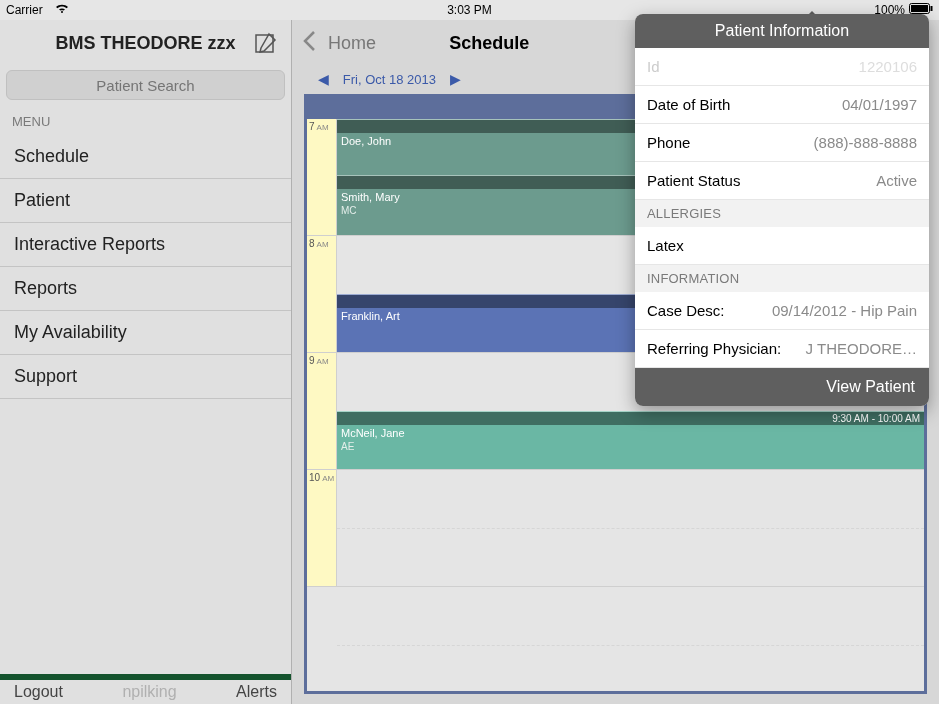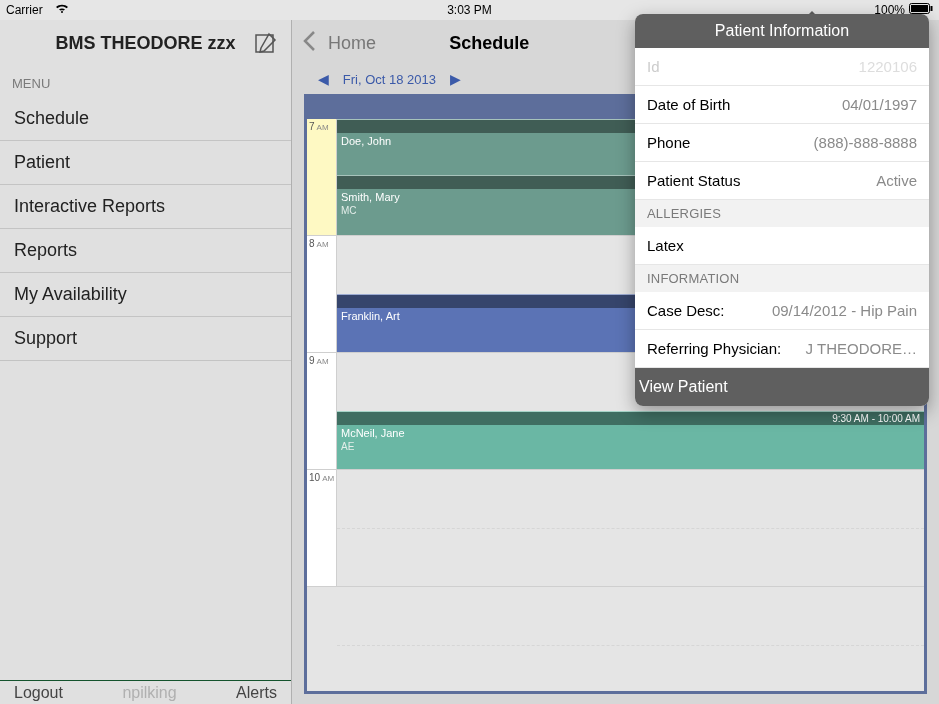--- a/index.html
+++ b/index.html
@@ -12,61 +12,61 @@
   .app { display: flex; height: calc(100% - 20px); }
   .sidebar { width: 292px; background: #e0e0e0; border-right: 1px solid #b0b0b0; display: flex; flex-direction: column; }
   .sb-header { height: 46px; display: flex; align-items: center; justify-content: center; position: relative; }
   .sb-title { font-size: 18px; font-weight: 600; color: #222; }
   .compose { position: absolute; right: 10px; top: 8px; width: 30px; height: 30px; display:flex; align-items:center; justify-content:center; }
   .search-wrap { padding: 4px 6px; }
   .search-input { width: 100%; height: 30px; border-radius: 6px; border: 1px solid #c0c0c0; background: #d0d0d0; color: #7a7a7a; font-size: 15px; text-align: center; }
   .menu-label { padding: 10px 12px 6px; font-size: 13px; color: #7a7a7a; }
   .menu-item { padding: 11px 14px; font-size: 18px; color: #222; border-bottom: 1px solid #c4c4c4; background: #e0e0e0; cursor: pointer; }
   .sidebar-spacer { flex: 1; }
-  .sb-footer { height: 24px; border-top: 1px solid #14532d; display: flex; align-items: center; padding: 0 14px; font-size: 16px; color: #444; }
+  .sb-footer { height: 30px; border-top: 6px solid #14532d; display: flex; align-items: center; padding: 0 14px; font-size: 16px; color: #444; }
   .sb-footer .npilking { flex: 1; text-align: center; color: #b0b0b0; }
   .main { flex: 1; display: flex; flex-direction: column; background: #d7d7d7; position: relative; }
   .main-header { height: 46px; display: flex; align-items: center; padding: 0 10px; }
   .back { display: flex; align-items: center; color: #777; font-size: 18px; gap: 12px; cursor: pointer; }
   .mh-title { flex: 1; text-align: center; font-size: 18px; font-weight: 600; margin-left: -100px; }
   .layers { margin-left: auto; margin-right: 10px; color: #888; }
   .patient-top { color: #777; font-size: 17px; }
   .date-nav { height: 26px; display: flex; align-items: center; padding: 0 20px; font-size: 13px; color: #3b5aa9; position: relative; }
   .date-arrow { cursor: pointer; color: #3b5aa9; font-size: 14px; padding: 0 6px; }
   .date-label { flex: 0 0 auto; margin: 0 8px; }
   .view-seg { position: absolute; right: 28px; top: -1px; display: flex; border: 1px solid #bdbdbd; border-radius: 4px; overflow: hidden; font-size: 12px; }
   .seg { padding: 3px 10px; background: #e9e9e9; color: #555; cursor: pointer; border-right: 1px solid #bdbdbd; }
   .seg:last-child { border-right: none; }
   .seg.active { background: #dcdcdc; }
   .calendar-frame { margin: 2px 12px 10px; border: 3px solid #5d6e9b; background: #e5e5e5; flex: 1; display: flex; flex-direction: column; overflow: hidden; }
   .day-header { background: #5d6e9b; color: #fff; font-size: 12px; text-align: right; padding: 4px 10px; }
   .cal-body { flex: 1; overflow: hidden; position: relative; }
   .hour-row { height: 117px; border-bottom: 1px solid #cfcfcf; position: relative; display: flex; }
-  .hour-label { width: 30px; border-right: 1px solid #cfcfcf; padding: 2px 2px; font-size: 10px; color: #555; background: #ffffff; }
+  .hour-label { width: 30px; border-right: 1px solid #cfcfcf; padding: 2px 2px; font-size: 10px; color: #555; background: #fef9c3; }
   .hour-label .sm { font-size: 8px; color: #888; margin-left: 2px; }
   .hour-label.dark { background: #fef9c3; }
   .hour-half { position: absolute; left: 30px; right: 0; top: 58px; height: 0; border-top: 1px dashed #d6d6d6; }
   .event { position: absolute; left: 30px; right: 0; color: #fff; font-size: 11px; padding: 2px 4px 2px 4px; border-top: 1px solid rgba(255,255,255,.4); }
   .ev-time-strip { background: rgba(0,0,0,.4); padding: 1px 4px; font-size: 10px; text-align: right; margin: -2px -4px 2px -4px; display:flex; }
   .ev-time-strip .t { margin-left: auto; }
   .ev7a { top: 0; height: 56px; background: #6c9b8e; }
   .ev730a { top: 56px; height: 60px; background: #6c9b8e; }
   .ev7sub { color: #e4eeea; font-size: 10px; margin-top: 2px; }
   .ev830a { top: 58px; height: 58px; background: #5b73b5; }
   .ev930a { top: 58px; height: 58px; background: #6ab7a4; }
   .pop { position: absolute; right: 10px; top: -6px; width: 294px; background: #fff; border-radius: 8px; box-shadow: 0 6px 18px rgba(0,0,0,.35); overflow: hidden; z-index: 50; font-size: 15px; }
   .pop-arrow { position: absolute; right: 120px; top: -6px; width: 14px; height: 14px; background: #5f5f5f; transform: rotate(45deg); z-index: 45; }
   .pop-header { background: #5f5f5f; color: #fff; text-align: center; padding: 8px 0; font-size: 16px; }
   .pop-row { display: flex; justify-content: space-between; padding: 10px 12px; border-bottom: 1px solid #e6e6e6; }
   .pop-row .lab { color: #000; }
   .pop-row .val { color: #8a8a8a; }
   .pop-row.faded { background: #fff; color: #d0d0d0; }
   .pop-section { padding: 6px 12px; background: #f2f2f2; color: #7a7a7a; font-size: 13px; letter-spacing: .2px; }
   .pop-single { padding: 10px 12px; border-bottom: 1px solid #e6e6e6; }
-  .pop-footer { background: #5f5f5f; color: #fff; padding: 10px 4px; font-size: 16px; cursor: pointer; }
+  .pop-footer { background: #5f5f5f; color: #fff; text-align: right; padding: 10px 14px; font-size: 16px; cursor: pointer; }
 </style>
 </head>
 <body>
 
 <div class="status-bar">
   <div class="status-left">
     <span>Carrier</span>
     <span class="wifi-icon">
       <svg width="14" height="10" viewBox="0 0 14 10">
           <path d="M1 3 C4 0 10 0 13 3 L11.5 4.2 C9 2 5 2 2.5 4.2 Z M4 5.5 C5.5 4 8.5 4 10 5.5 L8.6 6.6 C7.8 6 6.2 6 5.4 6.6 Z M7 9 A1 1 0 1 0 7 7 A1 1 0 0 0 7 9 Z" fill="#000"></path>
@@ -89,20 +89,23 @@
 <div class="app">
   <div class="sidebar">
     <div class="sb-header">
       <span class="sb-title">BMS THEODORE zzx</span>
       <span class="compose">
         <svg width="24" height="24" viewBox="0 0 24 24">
             <rect x="2" y="4" width="17" height="17" fill="none" stroke="#555" stroke-width="1.5"></rect>
             <path d="M15 3 L21 9 L10 20 L6 21 L7 17 Z" fill="none" stroke="#555" stroke-width="1.5"></path>
           </svg>
       </span>
+    </div>
+    <div class="search-wrap">
+      <input class="search-input" value="" placeholder="Patient Search" style="">
     </div>
     <div class="menu-label">MENU</div>
     <div class="menu-item">Schedule</div>
     <div class="menu-item">Patient</div>
     <div class="menu-item">Interactive Reports</div>
     <div class="menu-item">Reports</div>
     <div class="menu-item">My Availability</div>
     <div class="menu-item">Support</div>
     <div class="sidebar-spacer"></div>
     <div class="sb-footer">

